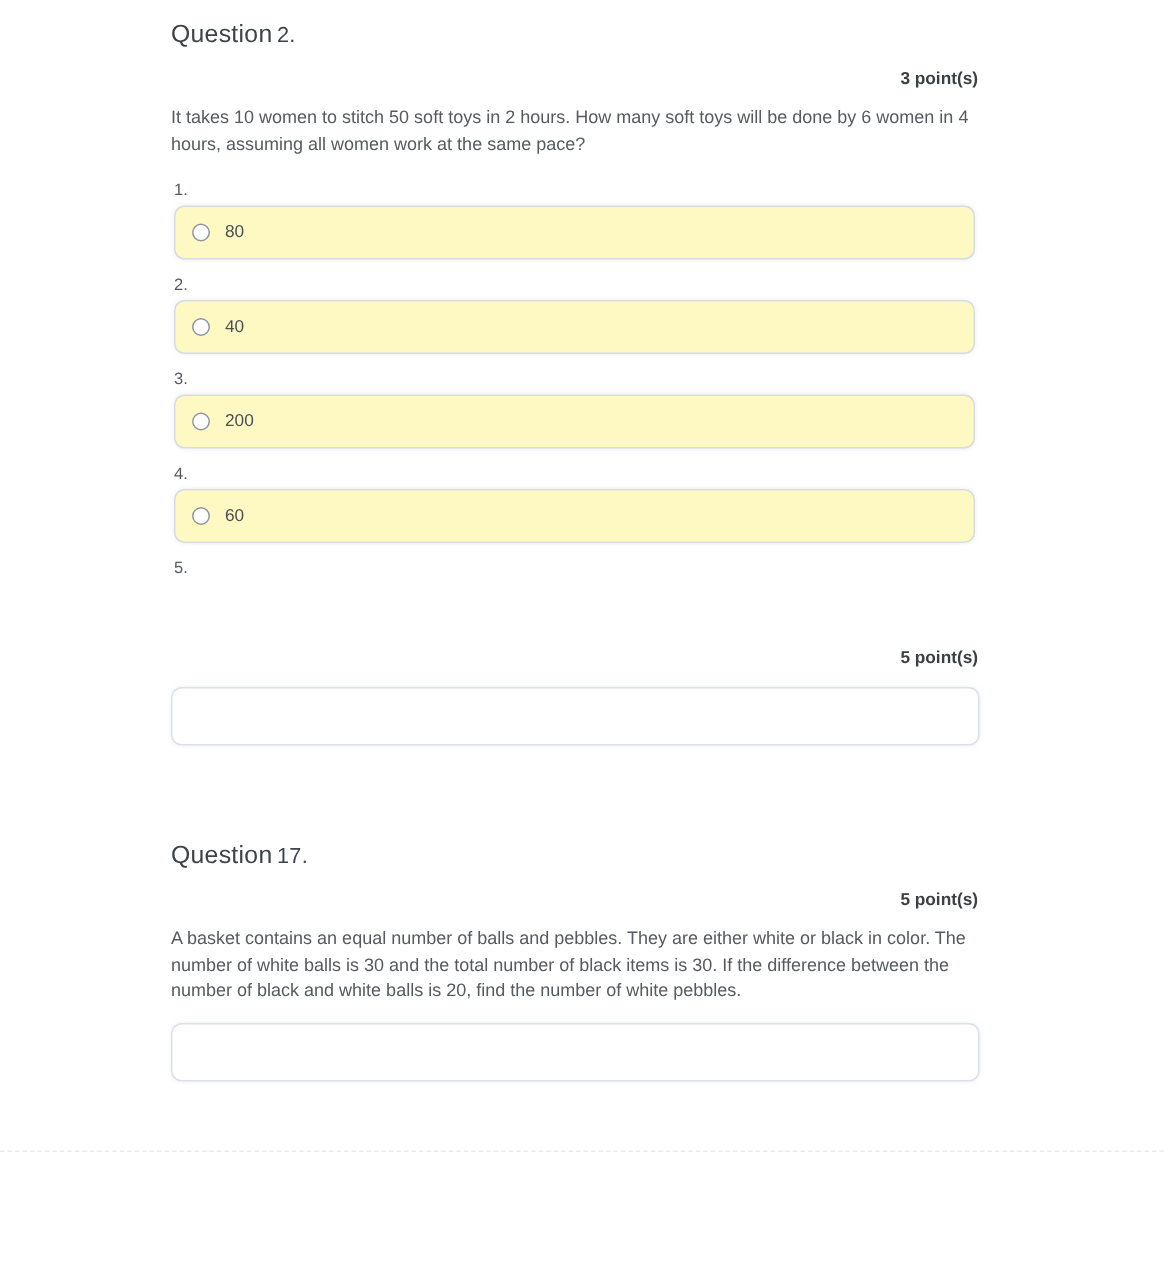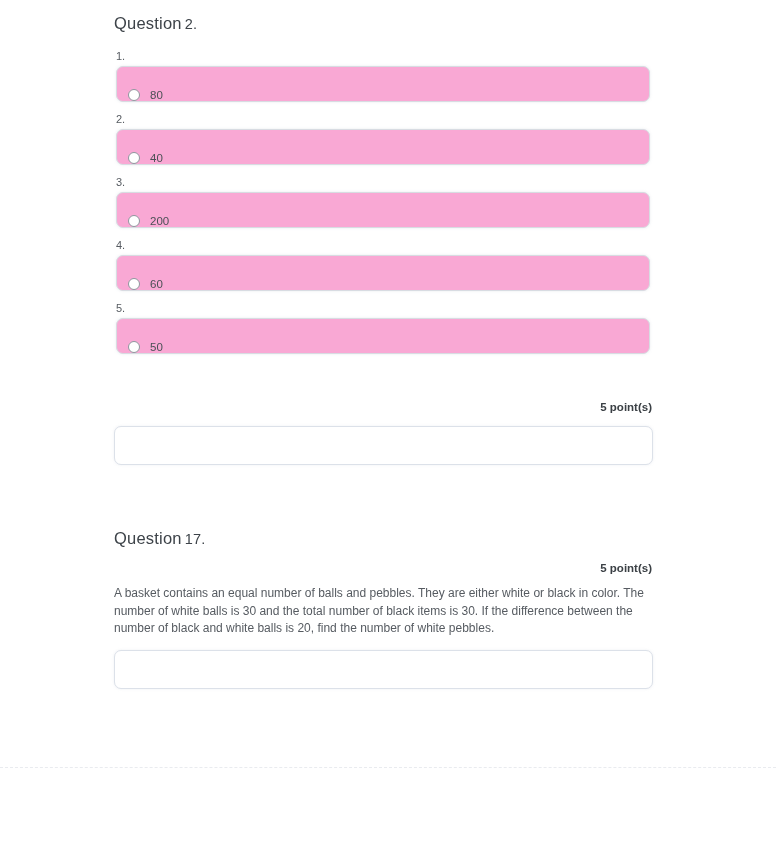--- a/index.html
+++ b/index.html
@@ -53,23 +53,23 @@
     margin: 0 0 3px 2px;
     line-height: 13px;
   }
   .option-box {
     width: 534px;
     height: 36px;
     margin-left: 2px;
     box-sizing: border-box;
     border: 1px solid #d8dce2;
     border-radius: 7px;
-    background: #f9a8d4;
+    background: #fef9c3;
     display: flex;
-    align-items: flex-end;
+    align-items: center;
     padding-left: 11px;
     box-shadow: 0 0 3px rgba(173,184,199,0.28);
     cursor: pointer;
   }
   .radio {
     width: 12px;
     height: 12px;
     border-radius: 50%;
     border: 1.5px solid #90969e;
     box-sizing: border-box;
@@ -108,20 +108,22 @@
     border-top: 1px dashed #e9ebef;
   }
 </style>
 </head>
 <body>
 
 <div class="page">
 
   <section class="question-section sec-15">
     <h2 class="q-heading"><span>Question</span><span class="q-number">2.</span></h2>
+    <div class="q-points">3 point(s)</div>
+    <p class="q-text">It takes 10 women to stitch 50 soft toys in 2 hours. How many soft toys will be done by 6 women in 4 hours, assuming all women work at the same pace?</p>
 
     <div class="options">
 
       <div class="option">
         <div class="option-index">1.</div>
         <div class="option-box">
           <span class="radio"></span>
           <span class="option-label">80</span>
         </div>
       </div>
@@ -145,24 +147,20 @@
       <div class="option">
         <div class="option-index">4.</div>
         <div class="option-box">
           <span class="radio"></span>
           <span class="option-label">60</span>
         </div>
       </div>
 
       <div class="option">
         <div class="option-index">5.</div>
-        <div class="option-box">
-          <span class="radio"></span>
-          <span class="option-label">50</span>
-        </div>
       </div>
 
     </div>
   </section>
 
   <section class="question-section sec-16">
     <div class="q-points">5 point(s)</div>
     <input type="text" class="answer-input" placeholder="" style="">
   </section>
 

